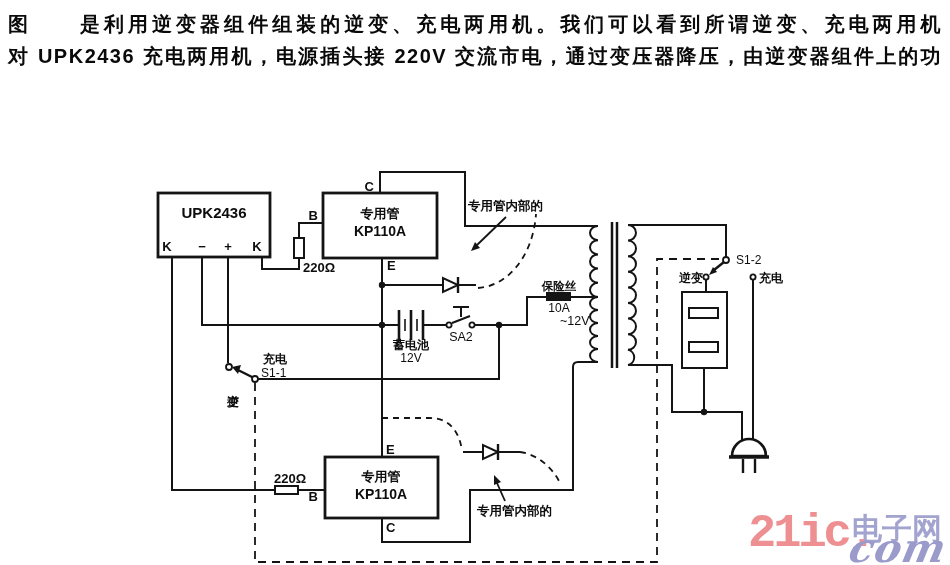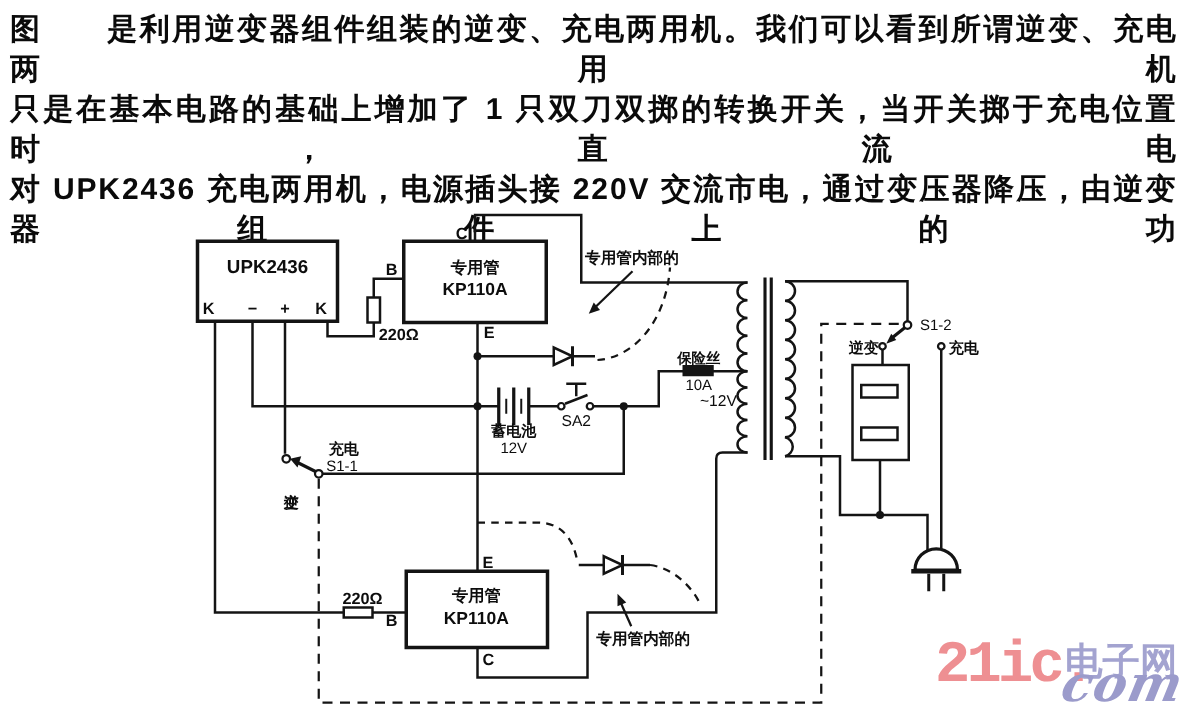--- a/index.html
+++ b/index.html
@@ -2,21 +2,21 @@
 <html><head>
 <meta charset="utf-8">
 <style>
   html,body{margin:0;padding:0;}
   body{
     width:950px;height:565px;position:relative;overflow:hidden;
     background:#ffffff;font-family:"Liberation Sans",sans-serif;
   }
   .description{
     position:absolute;left:8px;top:8px;width:934px;
-    font-size:24px;font-weight:bold;color:#0a0a0a;
+    font-size:20px;font-weight:bold;color:#0a0a0a;
     line-height:32px;letter-spacing:1.5px;
   }
   .description .line{white-space:nowrap;}
   .description .line.justified{
     white-space:normal;text-align:justify;text-align-last:justify;
   }
   .circuit-wrap{position:absolute;left:0;top:160px;width:950px;height:405px;}
   svg text{font-family:"Liberation Sans",sans-serif;fill:#0d0d0d;}
   .wire{stroke:#141414;stroke-width:2;fill:none;}
   .wire-thick{stroke:#141414;stroke-width:2.5;fill:none;}
@@ -40,21 +40,20 @@
     position:absolute;left:104px;top:18px;font-size:40px;font-weight:bold;
     font-style:italic;color:#9b9bcb;font-family:"DejaVu Serif",serif;
     transform:skewX(-12deg);letter-spacing:1px;
   }
 </style>
 </head>
 <body>
 
 <div class="description">
   <div class="line justified">图　　是利用逆变器组件组装的逆变、充电两用机。我们可以看到所谓逆变、充电两用机</div>
-  <div class="line justified">只是在基本电路的基础上增加了 1 只双刀双掷的转换开关，当开关掷于充电位置时，直流电</div>
   <div class="line justified">对 UPK2436 充电两用机，电源插头接 220V 交流市电，通过变压器降压，由逆变器组件上的功</div>
 </div>
 
 <div class="circuit-wrap">
 <svg width="950" height="405" viewBox="0 0 950 405" xmlns="http://www.w3.org/2000/svg">
 
   <g>
 
     <path class="wire" d="M172,97 V330 H275"></path>
     <path class="wire" d="M298,330 H325"></path>

